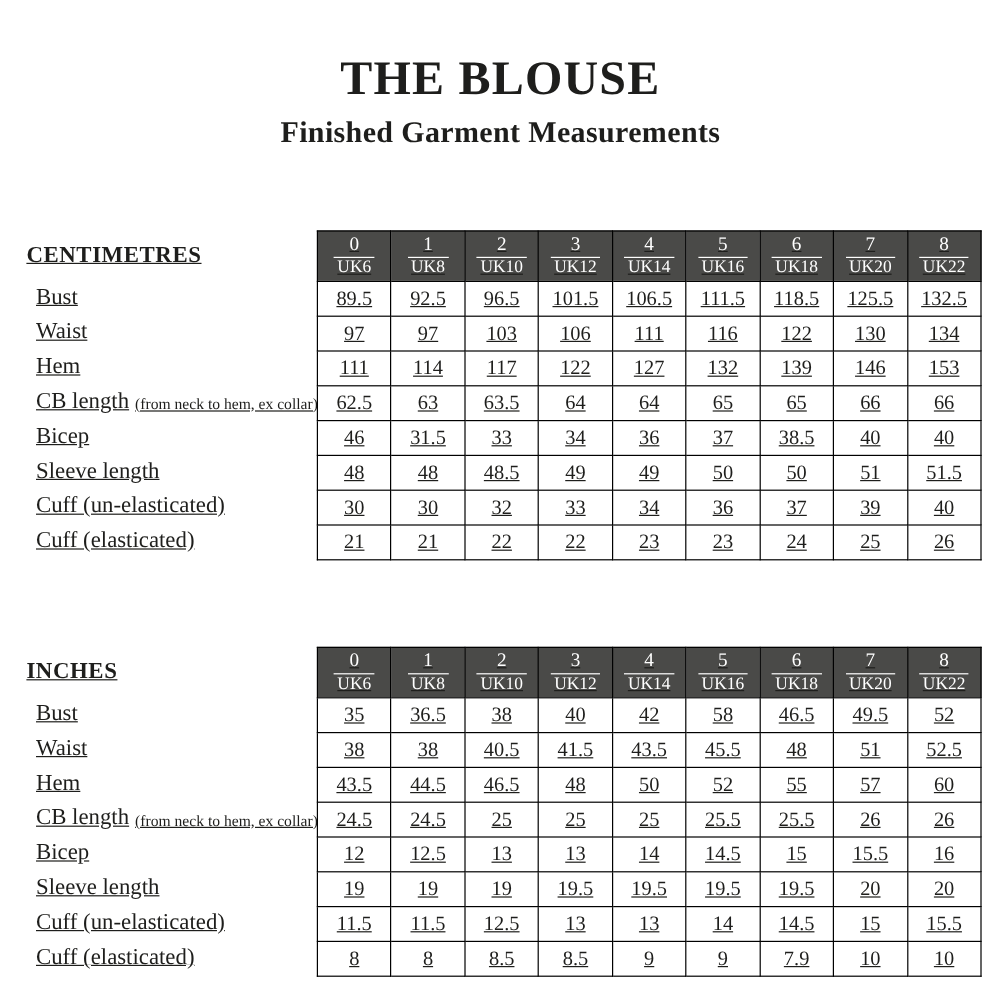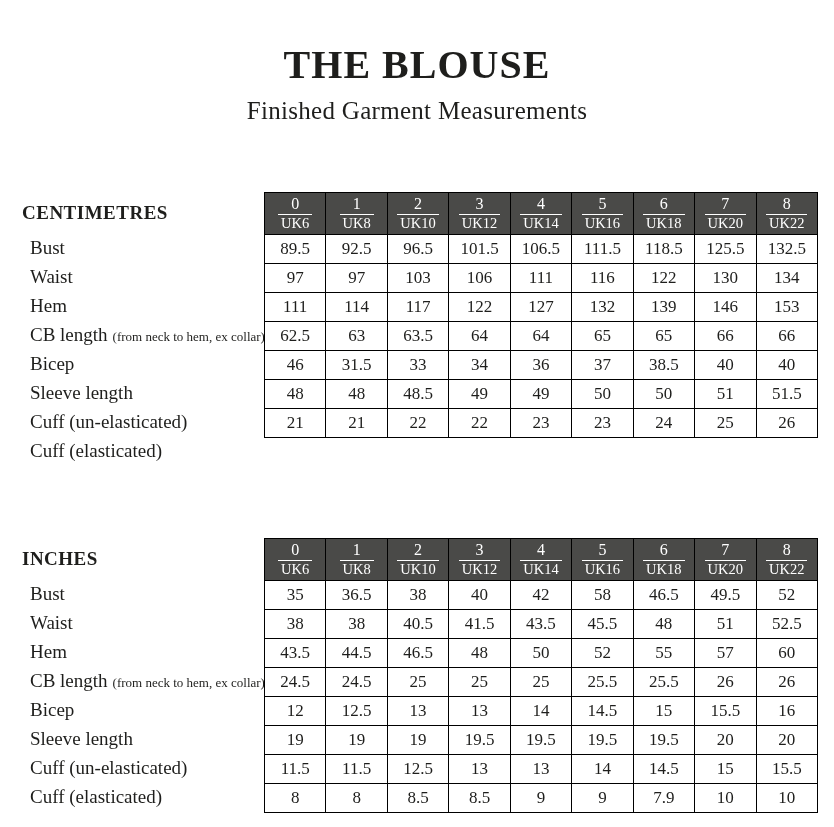--- a/index.html
+++ b/index.html
@@ -17,26 +17,27 @@
     font-family:"Liberation Serif","DejaVu Serif",serif;
   }
   .page{position:relative;width:834px;height:827px;}
   .page-title{
     margin:42px 0 0 0;text-align:center;
     font-size:40px;font-weight:700;letter-spacing:1px;
     line-height:1.15;
   }
   .page-subtitle{
     margin:9px 0 0 0;text-align:center;
-    font-size:25px;font-weight:400;letter-spacing:0.3px;
+    font-size:25px;font-weight:700;letter-spacing:0.3px;
     line-height:1.15;
   }
   .section{
     display:flex;align-items:flex-start;
     margin-left:22px;
+    text-decoration:underline;
   }
   .section.first{margin-top:66px;}
   .section.second{margin-top:72px;}
   .labels-col{width:242px;flex:0 0 242px;}
   .section-title{
     height:42px;display:flex;align-items:center;
     font-size:19px;font-weight:700;letter-spacing:0.5px;
   }
   .row-label{
     height:29px;display:flex;align-items:center;
@@ -234,20 +235,31 @@
             <td>48</td>
             <td>48.5</td>
             <td>49</td>
             <td>49</td>
             <td>50</td>
             <td>50</td>
             <td>51</td>
             <td>51.5</td>
           </tr>
           <tr>
+            <td>30</td>
+            <td>30</td>
+            <td>32</td>
+            <td>33</td>
+            <td>34</td>
+            <td>36</td>
+            <td>37</td>
+            <td>39</td>
+            <td>40</td>
+          </tr>
+          <tr>
             <td>21</td>
             <td>21</td>
             <td>22</td>
             <td>22</td>
             <td>23</td>
             <td>23</td>
             <td>24</td>
             <td>25</td>
             <td>26</td>
           </tr>

